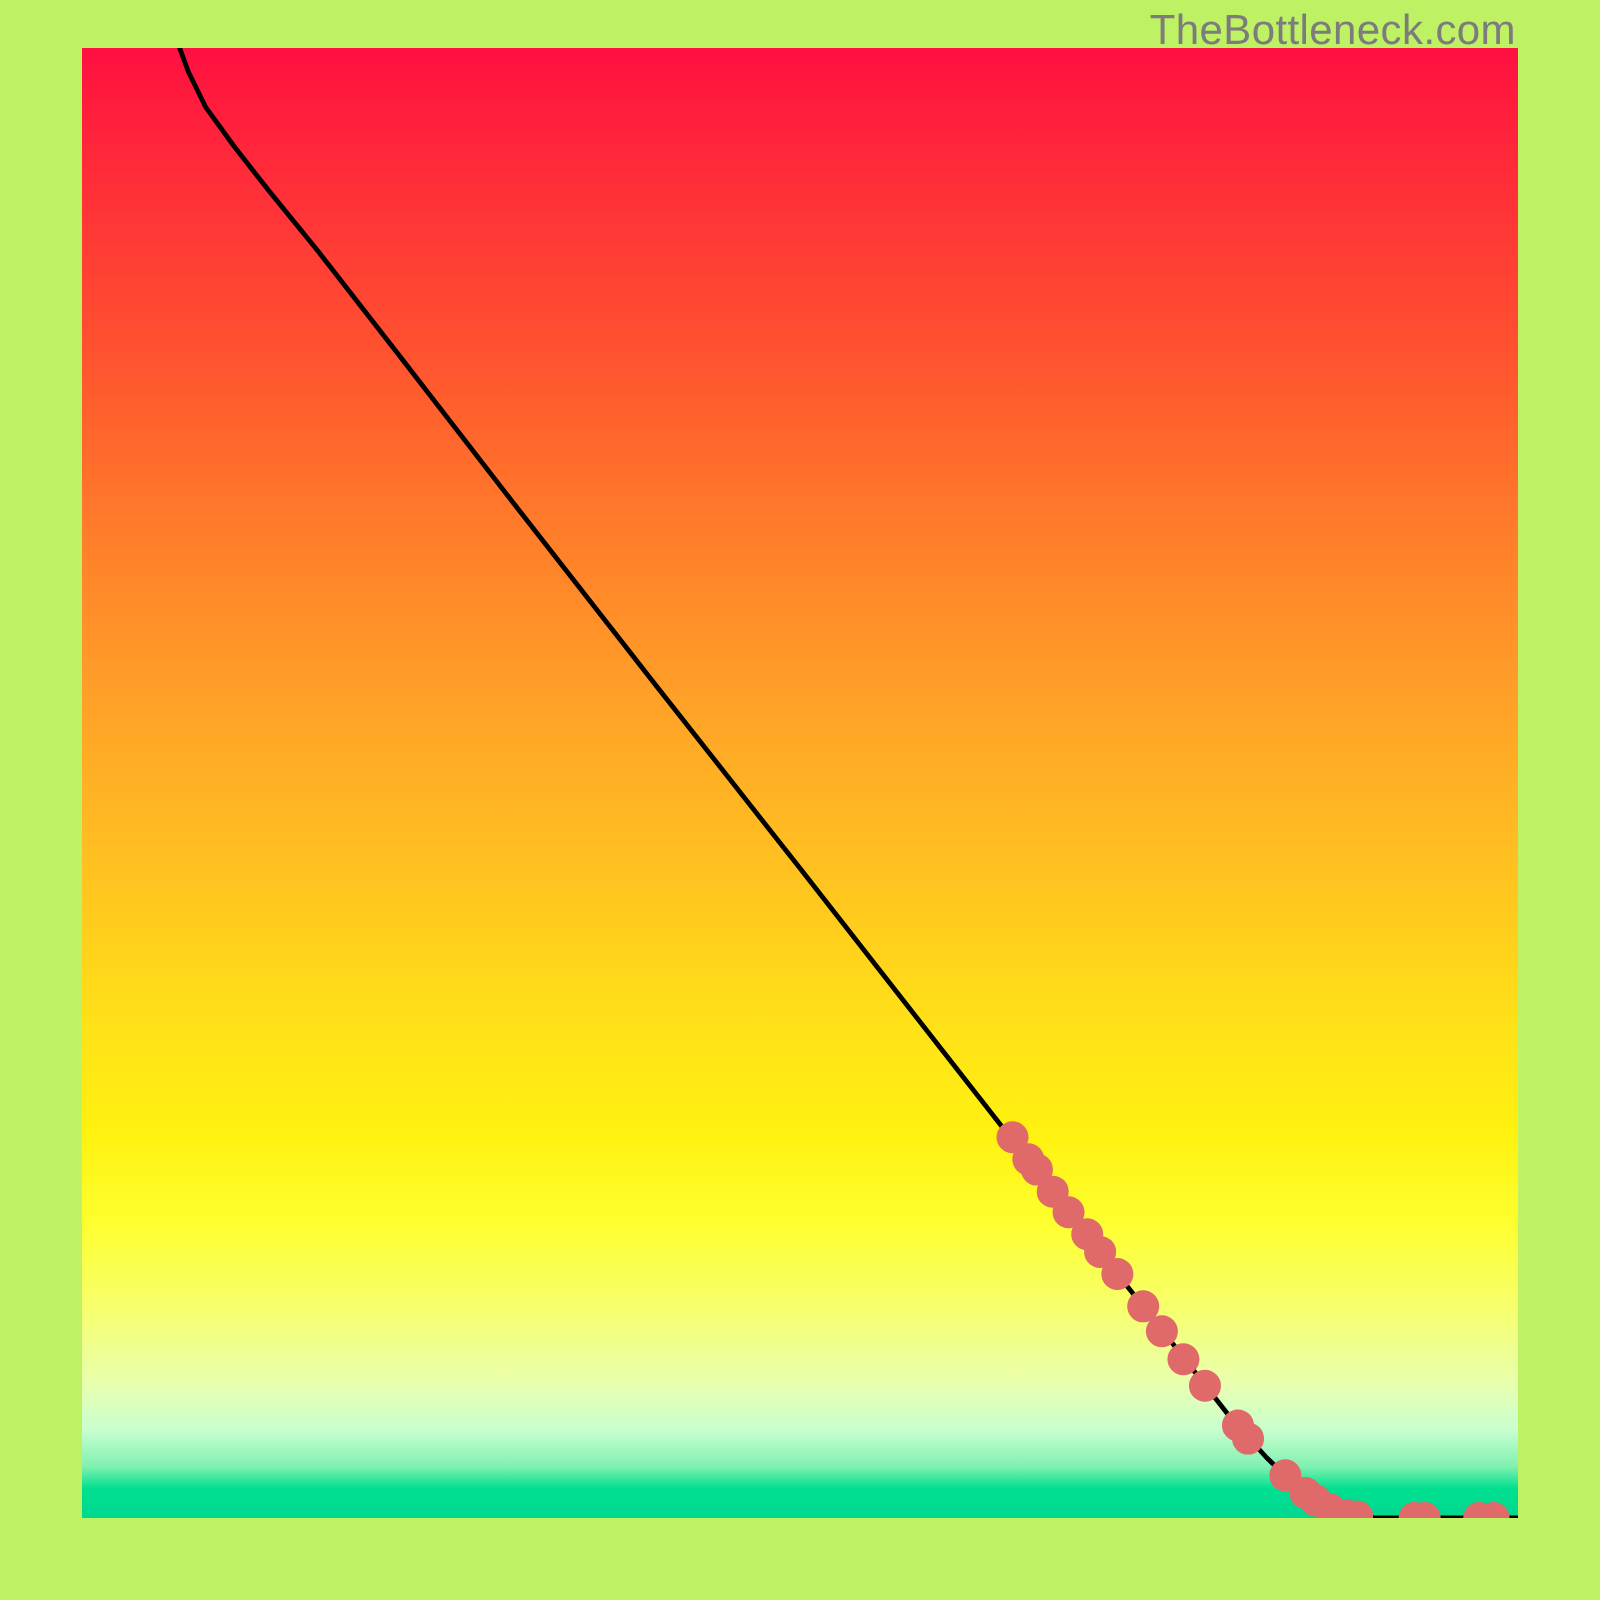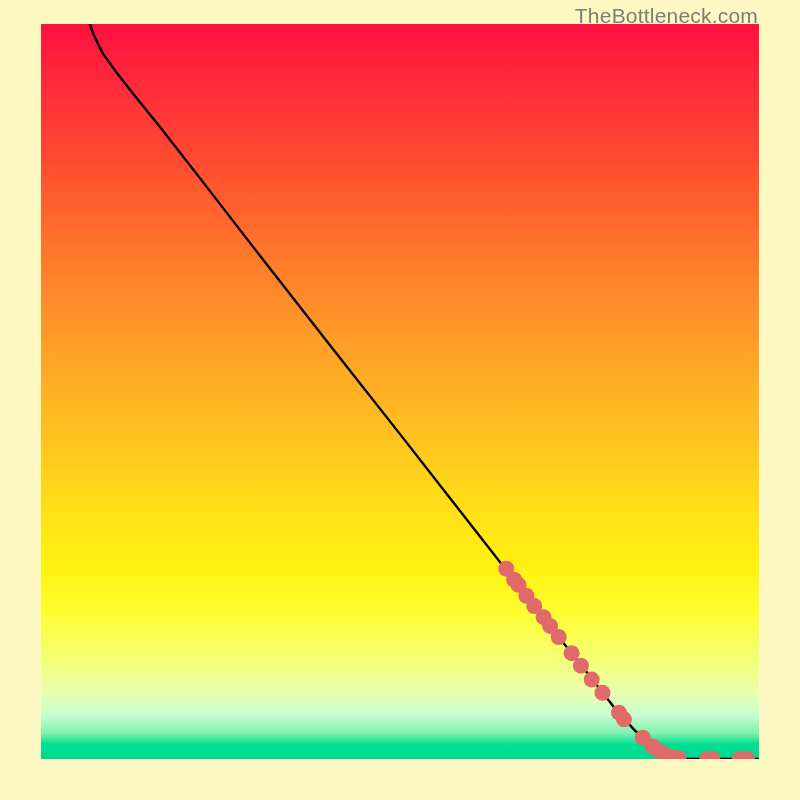--- a/index.html
+++ b/index.html
@@ -8,21 +8,21 @@
     width: 800px;
     height: 800px;
     background: #000;
     overflow: hidden;
     font-family: Arial, Helvetica, sans-serif;
   }
   .stage {
     position: relative;
     width: 800px;
     height: 800px;
-    background: #fef9c3;
+    background: #bef264;
   }
   .plot {
     position: absolute;
     left: 41px;
     top: 24px;
     width: 718px;
     height: 735px;
   }
   .gradient {
     position: absolute;

